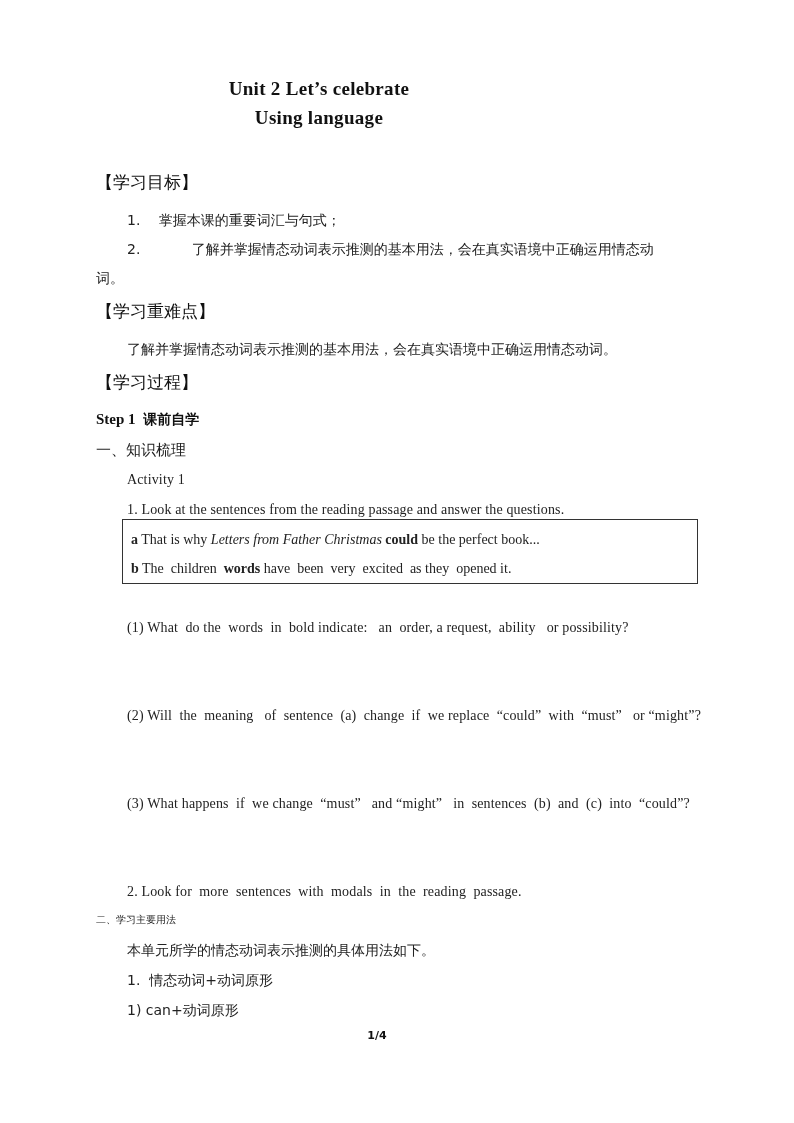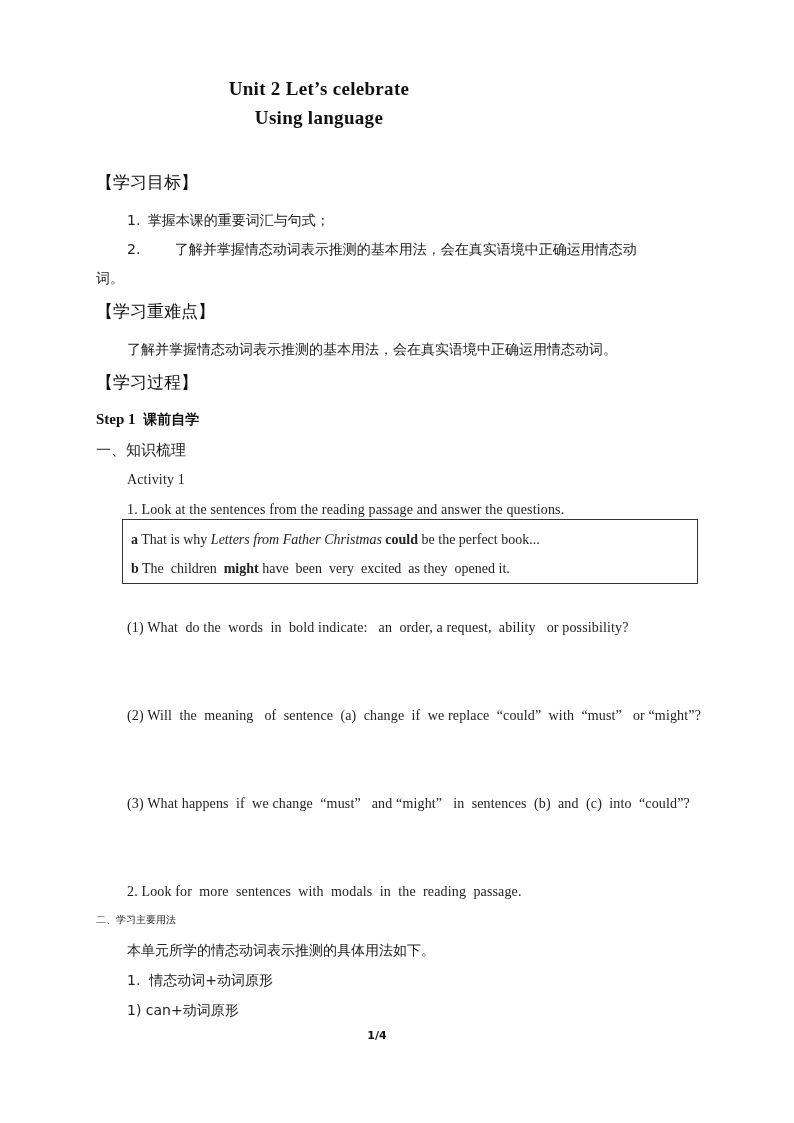--- a/index.html
+++ b/index.html
@@ -20,46 +20,46 @@
   </style>
 </head>
 <body>
 
 <div class="abs title" style="top:78px;">Unit 2 Let’s celebrate</div>
 <div class="abs title" style="top:107px;">Using language</div>
 
 <div class="abs h-cn" style="left:96px; top:171px;">【学习目标】</div>
 <div class="abs cn" style="left:127px; top:212px;">
   <span>1.</span>
-  <span style="margin-left:3px;">掌握本课的重要词汇与句式；</span>
+  <span style="margin-left:14px;">掌握本课的重要词汇与句式；</span>
 </div>
 <div class="abs cn" style="left:127px; top:241px;">
   <span>2.</span>
-  <span style="margin-left:30px;">了解并掌握情态动词表示推测的基本用法，会在真实语境中正确运用情态动</span>
+  <span style="margin-left:47px;">了解并掌握情态动词表示推测的基本用法，会在真实语境中正确运用情态动</span>
 </div>
 <div class="abs cn" style="left:96px; top:270px;">词。</div>
 
 <div class="abs h-cn" style="left:96px; top:300px;">【学习重难点】</div>
 <div class="abs cn" style="left:127px; top:341px;">了解并掌握情态动词表示推测的基本用法，会在真实语境中正确运用情态动词。</div>
 <div class="abs h-cn" style="left:96px; top:371px;">【学习过程】</div>
 
 <div class="abs" style="left:96px; top:411px; font-size:15px; font-weight:bold;">
   <span>Step 1</span>
   <span style="font-family:'DejaVu Sans',sans-serif; font-size:14px; margin-left:4px;">课前自学</span>
 </div>
 <div class="abs cn" style="left:96px; top:441px; font-size:15px;">一、知识梳理</div>
 <div class="abs en" style="left:127px; top:472px;">Activity   1</div>
 <div class="abs en" style="left:127px; top:502px;">1. Look at the sentences  from  the reading  passage  and answer  the  questions.</div>
 
 <div class="box">
   <div class="line" style="top:12px;">
     <span class="bold">a</span><span> That is why </span><i>Letters from Father Christmas</i> <b>could</b><span> be the perfect book...</span>
   </div>
   <div class="line" style="top:41px;">
-    <span class="bold">b</span><span style="white-space:pre"> The  children  </span><b>might</b><span style="white-space:pre"> have  been  very  excited  as they  opened it.</span>
+    <span class="bold">b</span><span style="white-space:pre"> The  children  </span><b>words</b><span style="white-space:pre"> have  been  very  excited  as they  opened it.</span>
   </div>
 </div>
 
 <div class="abs en" style="left:127px; top:620px; white-space:pre;">(1) What  do the  words  in  bold indicate:   an  order, a request,  ability   or possibility?</div>
 <div class="abs en" style="left:127px; top:708px; white-space:pre;">(2) Will  the  meaning   of  sentence  (a)  change  if  we replace  “could”  with  “must”   or “might”?</div>
 <div class="abs en" style="left:127px; top:796px; white-space:pre;">(3) What happens  if  we change  “must”   and “might”   in  sentences  (b)  and  (c)  into  “could”?</div>
 <div class="abs en" style="left:127px; top:884px; white-space:pre;">2. Look for  more  sentences  with  modals  in  the  reading  passage.</div>
 
 <div class="abs cn" style="left:96px; top:913px; font-size:10px;">二、学习主要用法</div>
 <div class="abs cn" style="left:127px; top:942px;">本单元所学的情态动词表示推测的具体用法如下。</div>

